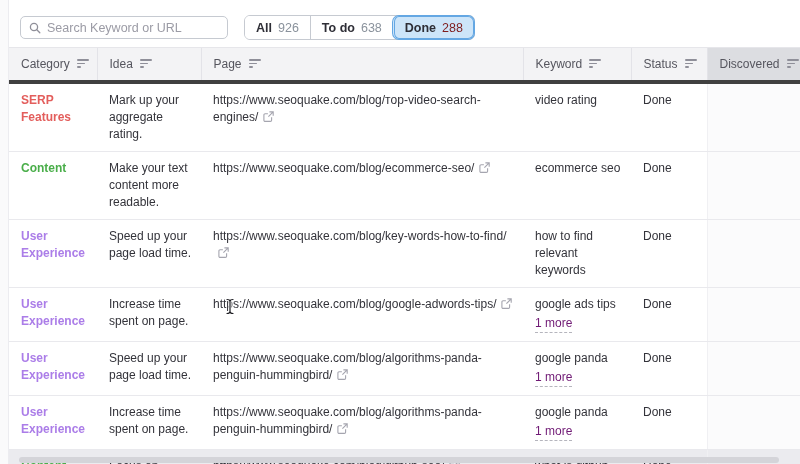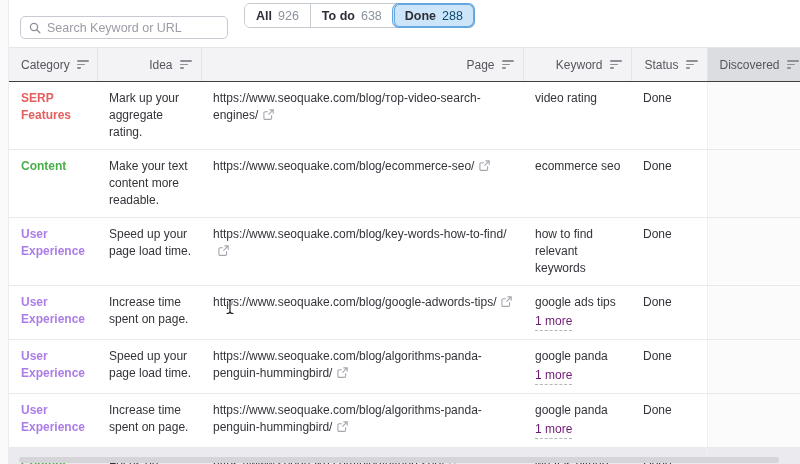--- a/index.html
+++ b/index.html
@@ -16,40 +16,40 @@
   
   .toolbar { position:relative; height:47px; }
   .search-box { position:absolute; left:11px; top:16px; width:208px; height:23px;
     border:1px solid #c6cad1; border-radius:5px; background:#fff;
     display:flex; align-items:center; padding:0 8px; }
   .search-box svg { flex:0 0 auto; margin-right:6px; }
   .search-box input { border:none; outline:none; flex:1; font:12.5px "Liberation Sans",sans-serif;
     color:#33333a; background:transparent; min-width:0; }
   .search-box input::placeholder { color:#9b9ba5; }
 
-  .seg { position:absolute; left:235px; top:3px; height:25px; display:inline-flex;
+  .seg { position:absolute; left:235px; top:15px; height:25px; display:inline-flex;
     border:1px solid #c6cad1; border-radius:6px; background:#fff; }
   .seg button { display:inline-flex; align-items:center; gap:6px; padding:0 11px;
     background:#fff; border:none; border-left:1px solid #c6cad1; cursor:pointer;
     font:12.5px "Liberation Sans",sans-serif; }
   .seg button:first-child { border-left:none; border-radius:5px 0 0 5px; }
   .seg button:last-child { border-radius:0 5px 5px 0; }
   .seg .lbl { color:#2e2e36; font-weight:700; }
   .seg .cnt { color:#8a929c;text-align:right; }
   .seg button.selected { background:#cde5f9; box-shadow:0 0 0 1px #64a7e3 inset, 0 0 0 1px #64a7e3;
     border-radius:6px; border-left-color:transparent; position:relative; z-index:2; }
-  .seg button.selected .cnt { color:#0c4a6e; }
+  .seg button.selected .cnt { color:#7f1d1d; }
 
   
   table { border-collapse:collapse; table-layout:fixed; width:791px; }
   col.c1{width:88px} col.c2{width:104px} col.c3{width:322px}
   col.c4{width:108px} col.c5{width:76px} col.c6{width:auto}
 
-  thead th { background:#f3f3f5; border-top:1px solid #e6e6ea; border-bottom:1px solid #404040;
-    height:34px; text-align:right; font-weight:400; font-size:12px; color:#55555e;
+  thead th { background:#f3f3f5; border-top:1px solid #e6e6ea; border-bottom:4px solid #404040;
+    height:34px; text-align:left; font-weight:400; font-size:12px; color:#55555e;
     padding:0 8px 0 12px; white-space:nowrap; }
   thead th + th { border-left:1px solid #e3e3e8; }
   thead th.sorted { background:#dcdde1; }
   th .hwrap { display:inline-flex; align-items:center; gap:7px; }
   .filter-icon { display:inline-block; width:13px; height:9px; position:relative; }
   .filter-icon i { position:absolute; left:0; height:1.5px; background:#8f8f99; border-radius:1px; }
   .filter-icon i:nth-child(1){ top:0; width:12px; }
   .filter-icon i:nth-child(2){ top:3.5px; width:8px; }
   .filter-icon i:nth-child(3){ top:7px; width:4px; }
 

